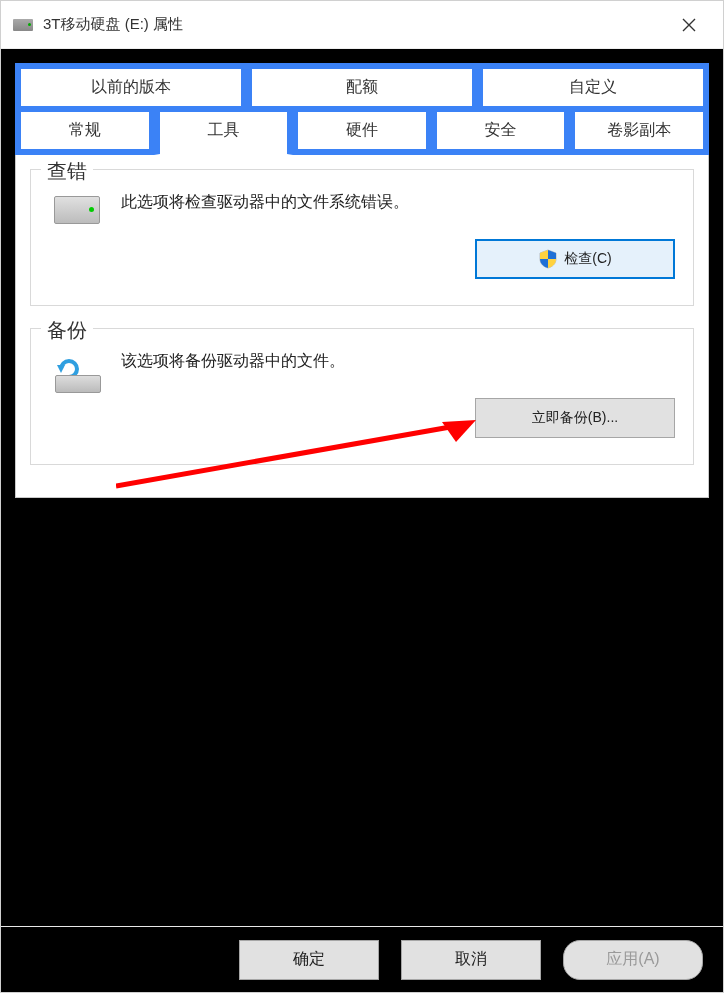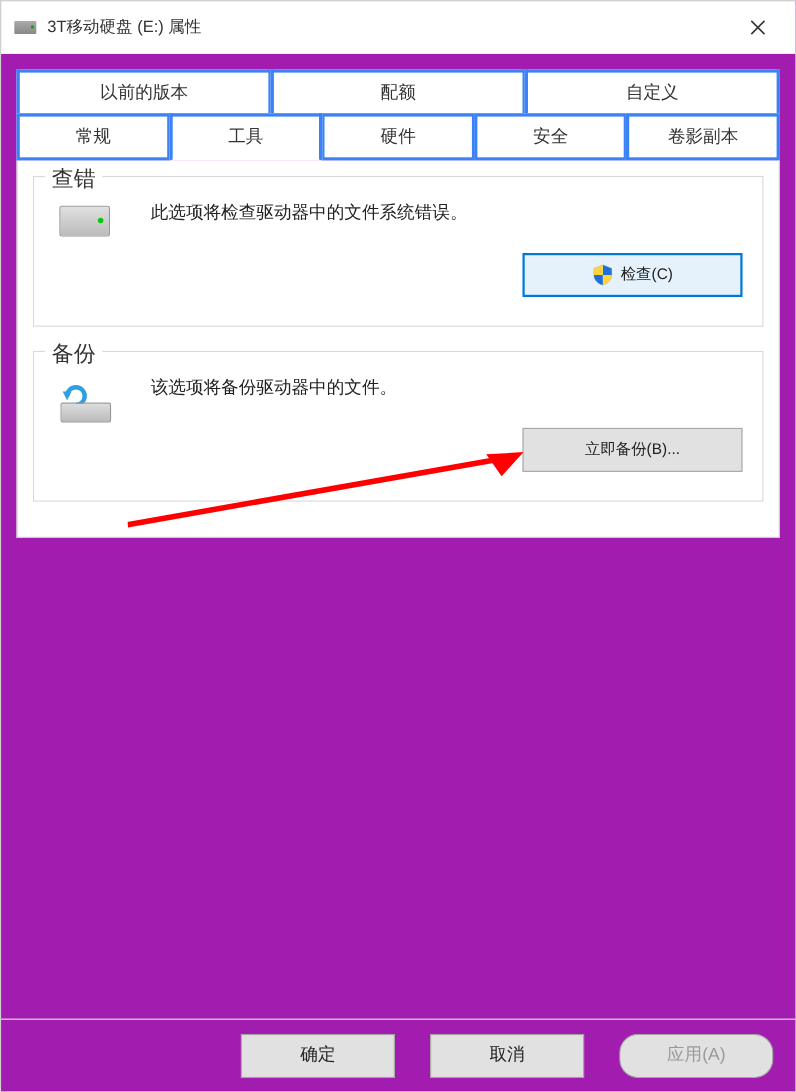--- a/index.html
+++ b/index.html
@@ -9,21 +9,21 @@
       font-size: 15px;
       background: #fff;
       width: 724px;
       height: 993px;
       position: relative;
     }
     .dialog {
       width: 724px;
       height: 993px;
       border: 1px solid #d0d0d0;
-      background: #a21caf;
+      background: #000000;
       display: flex;
       flex-direction: column;
     }
     .titlebar {
       height: 48px;
       display: flex;
       align-items: center;
       padding: 0 12px;
       border-bottom: 1px solid #eee;
       background: #fff;
@@ -58,21 +58,21 @@
       display:flex;flex-direction:column;
     }
     .tabs-wrap{
       position:relative;
     }
     .tabs-row {
       display:flex;
     }
     .tab {
       flex:1;
-      border:3px solid #3b82f6;
+      border:6px solid #3b82f6;
       background:#fff;
       text-align:center;
       padding:8px 4px;
       cursor:pointer;
       color:#333;
       font-size:16px;
       margin-left:-1px;
     }
     .tabs-row .tab:first-child{margin-left:0;}
     .tab.row-top{border-bottom:none;}
@@ -99,21 +99,21 @@
       position:absolute;
       top:-12px;left:10px;
       background:#fff;
       padding:0 6px;
       color:#333;
       font-size:20px;
     }
     .group-body{
       display:flex;
       align-items:flex-start;
-      gap:32px;
+      gap:16px;
     }
     .group-main{
       flex:1;
     }
     .desc{
       color:#222;
       font-size:16px;
       margin-bottom:26px;
     }
     .btn-row{
@@ -149,21 +149,21 @@
 
     .backup-icon{width:52px;height:40px;position:relative;}
     .backup-drive{position:absolute;bottom:2px;left:4px;width:46px;height:18px;background:linear-gradient(#ddd,#bbb);border:1px solid #999;border-radius:2px;}
     .backup-arrow{position:absolute;top:0;left:4px;width:26px;height:26px;}
 
     .footer{
       height:66px;
       display:flex;
       justify-content:flex-end;
       align-items:center;
-      gap:32px;
+      gap:22px;
       padding:0 20px;
       border-top:1px solid #e8e8e8;
     }
     .fbtn{
       width:140px;height:40px;
       border:1px solid #a6a6a6;
       background:#e1e1e1;
       font-size:16px;color:#222;
       display:flex;align-items:center;justify-content:center;
       cursor:pointer;

